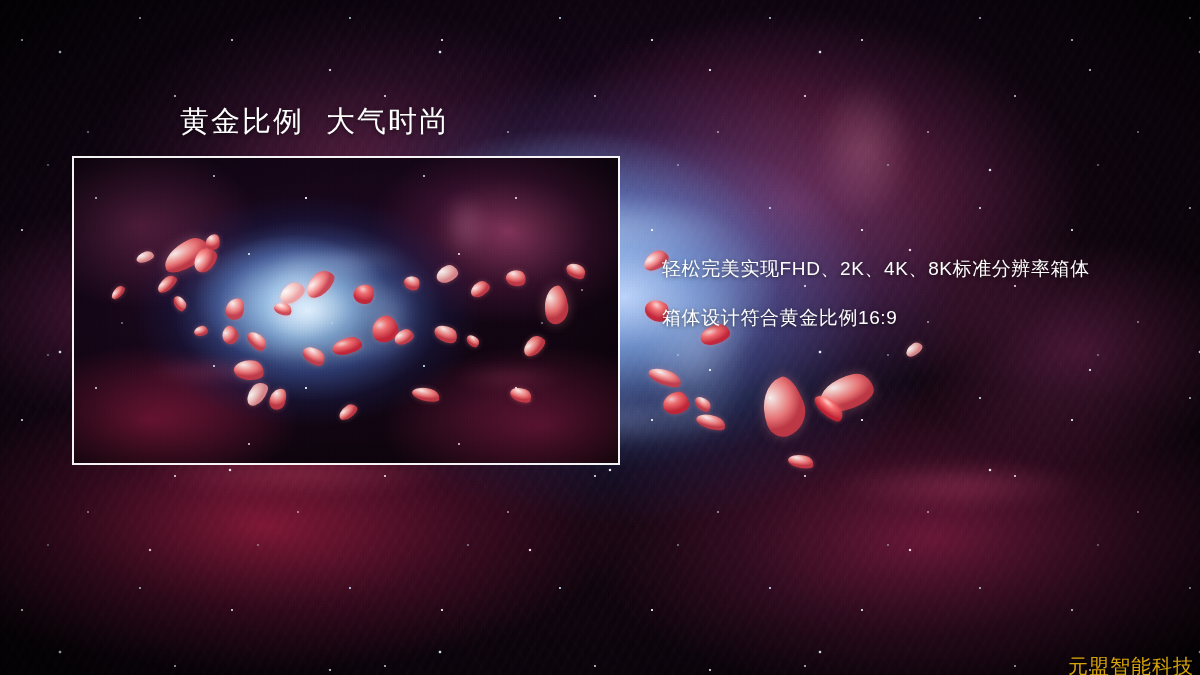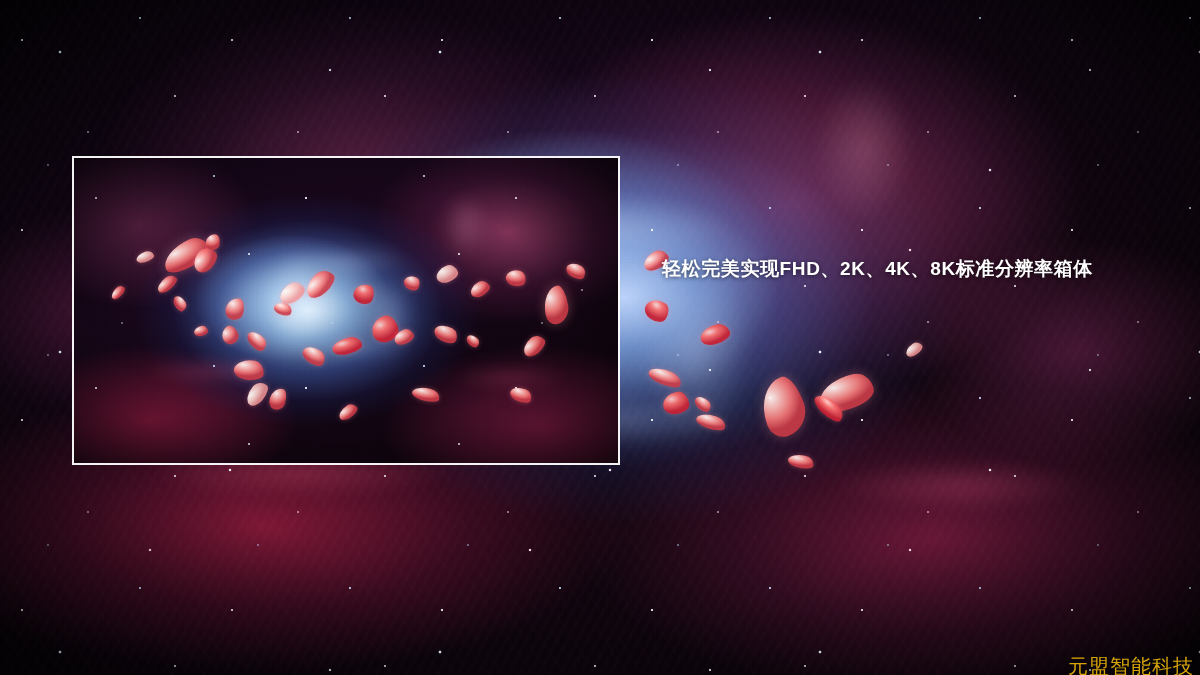--- a/index.html
+++ b/index.html
@@ -134,21 +134,21 @@
     color:#ffffff;font-size:29px;letter-spacing:2px;white-space:nowrap;
     text-shadow:0 1px 4px rgba(0,0,0,.55);
   }
   #headline .gap{display:inline-block;width:22px;}
 
   #body-copy{
     position:absolute;left:662px;top:256px;
     color:#ffffff;font-size:19px;letter-spacing:.6px;
     text-shadow:0 1px 4px rgba(0,0,0,.6);
   }
-  #body-copy .line{white-space:nowrap;margin-bottom:23px;font-weight:bold;}
+  #body-copy .line{white-space:nowrap;margin-bottom:23px;}
   #body-copy .line:last-child{margin-bottom:0;}
 
   #watermark{
     position:absolute;left:1068px;top:653px;
     color:#eab308;font-size:20px;letter-spacing:1px;white-space:nowrap;
     opacity:.92;
   }
 </style>
 </head>
 <body>
@@ -216,20 +216,24 @@
       <div class="petal" style="left:432px;top:112px;width:20px;height:16px;transform:rotate(16deg);"></div>
       <div class="petal" style="left:448px;top:180px;width:24px;height:16px;transform:rotate(-40deg);"></div>
       <div class="petal big" style="left:470px;top:128px;width:24px;height:38px;transform:rotate(-10deg);"></div>
       <div class="petal" style="left:492px;top:106px;width:20px;height:14px;transform:rotate(30deg);"></div>
       <div class="petal" style="left:436px;top:230px;width:22px;height:14px;transform:rotate(22deg);"></div>
       <div class="petal" style="left:120px;top:168px;width:14px;height:10px;transform:rotate(-10deg);"></div>
       <div class="petal" style="left:36px;top:130px;width:16px;height:9px;transform:rotate(-44deg);"></div>
     </div>
   </div>
 
+  <div id="headline">
+    <span>黄金比例</span><span class="gap"></span><span>大气时尚</span>
+  </div>
 
   <div id="body-copy">
     <div class="line">轻松完美实现FHD、2K、4K、8K标准分辨率箱体</div>
+    <div class="line">箱体设计符合黄金比例16:9</div>
   </div>
 
   <div id="watermark">元盟智能科技</div>
 
 </div>
 
 </body></html>

